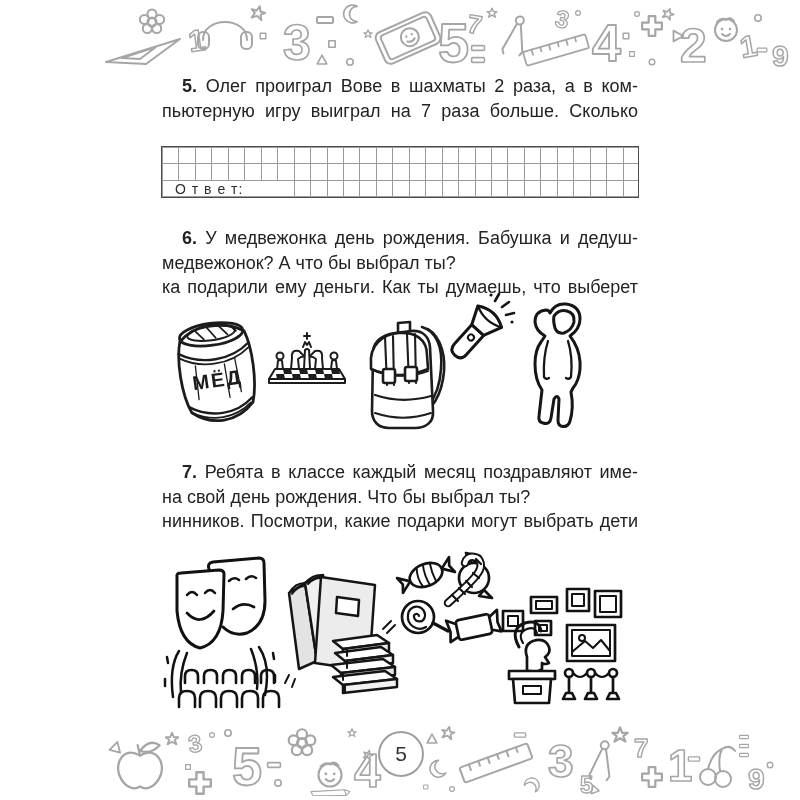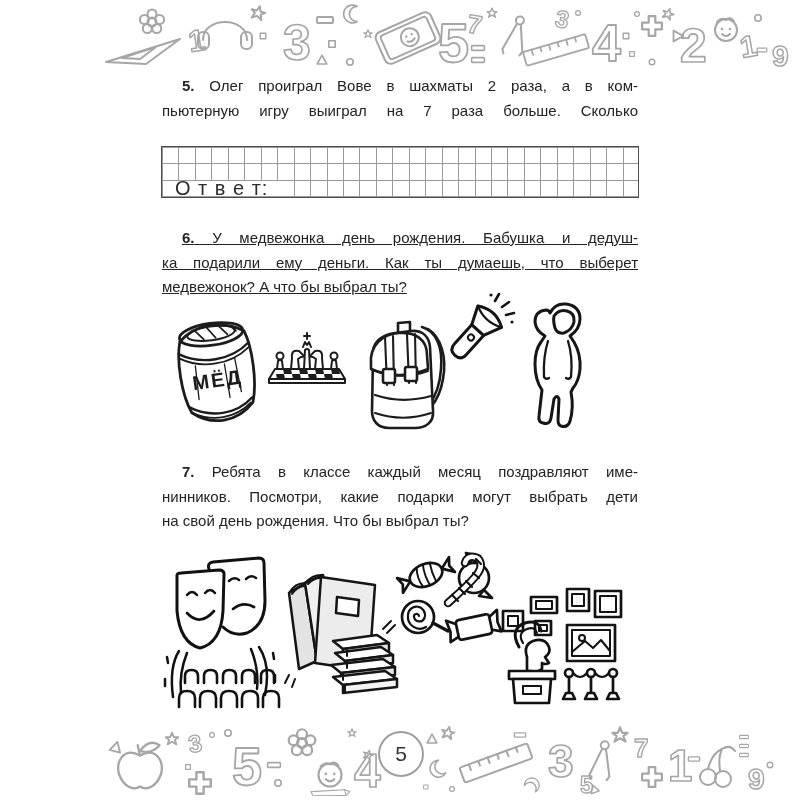--- a/index.html
+++ b/index.html
@@ -2,37 +2,37 @@
 <html><head>
 <meta charset="utf-8">
 <style>
   html,body { margin:0; padding:0; background:#e9e9e9; }
   .page {
     position:relative; width:800px; height:800px; background:#ffffff;
     font-family:"Liberation Sans", sans-serif; overflow:hidden; margin:0 auto;
   }
   
   .problem { position:absolute; left:162px; width:476px; color:#232323;
-             font-size:15px; line-height:24.5px; }
+             font-size:18px; line-height:24.5px; }
   .pline  { text-align:justify; text-align-last:justify; }
   .pline.first { text-indent:20px; }
   .pline.last  { text-align:justify; text-align-last:left; }
   .pnum { font-weight:bold; }
   
   .agrid {
     position:absolute; left:161px; top:146px; width:478px; height:52px;
     box-sizing:border-box; border:1.6px solid #4d4d4d; background:#fff;
     background-image:
       repeating-linear-gradient(to right,  #9b9b9b 0 1px, transparent 1px 16.45px),
       repeating-linear-gradient(to bottom, #9b9b9b 0 1px, transparent 1px 16.3px);
   }
   .aoverlay {
     position:absolute; left:1px; bottom:1px; height:15px; width:108px;
     background:#fff; display:flex; align-items:center; padding-left:12px;
-    font-size:20px; color:#2d2d2d; letter-spacing:1px;
+    font-size:14px; color:#2d2d2d; letter-spacing:1px;
   }
   
   .ill { position:absolute; }
   .ill svg { display:block; width:100%; height:100%; }
   
   .tborder { position:absolute; top:0; left:0; }
   .bborder { position:absolute; bottom:0; left:0; }
   .doodle-svg text { font-family:"Liberation Sans", sans-serif; font-weight:bold; }
   
   .pagenum {
@@ -166,24 +166,24 @@
 
   <div class="problem" style="top:74px;">
     <div class="pline first"><span class="pnum">5.</span> <span>Олег проиграл Вове в шахматы 2 раза, а в ком-</span></div>
     <div class="pline"><span>пьютерную игру выиграл на 7 раза больше. Сколько</span></div>
   </div>
 
   <div class="agrid">
     <div class="aoverlay">О т в е т:</div>
   </div>
 
-  <div class="problem" style="top:226px;text-decoration:underline;">
+  <div class="problem" style="top:226px;">
     <div class="pline first"><span class="pnum">6.</span> <span>У медвежонка день рождения. Бабушка и дедуш-</span></div>
+    <div class="pline last"><span>медвежонок? А что бы выбрал ты?</span></div>
     <div class="pline"><span>ка подарили ему деньги. Как ты думаешь, что выберет</span></div>
-    <div class="pline last"><span>медвежонок? А что бы выбрал ты?</span></div>
   </div>
 
   <div class="ill" style="left:168px; top:303px; width:96px; height:130px;">
     <svg viewBox="0 0 96 130">
       <g transform="rotate(-8 48 66)" stroke="#1c1c1c" stroke-width="2.8" fill="none" stroke-linecap="round" stroke-linejoin="round">
         <path d="M16 34 C10 52 10 86 18 106 C36 122 62 122 80 104 C87 84 87 50 81 32 C60 18 34 18 16 34 Z" fill="#ffffff"></path>
         <ellipse cx="48" cy="31" rx="32" ry="11"></ellipse>
         <ellipse cx="48" cy="30" rx="24" ry="7" stroke-width="2"></ellipse>
         <path d="M32 25 L40 35 M44 23 L52 35 M56 23 L64 33 M68 25 L73 31" stroke-width="1.8"></path>
         <path d="M13 46 C34 60 64 60 84 44" stroke-width="2.4"></path>
@@ -266,22 +266,22 @@
         <path d="M45 16 Q50 6 61 7 Q75 9 75 22 Q75 32 65 39 L69 45 Q76 57 75 72 Q74 84 68 91 L66 95 Q69 111 65 124 Q63 131 56 129 Q53 128 53 123 L54 102 Q52 97 49 102 L46 121 Q45 128 38 126 Q33 125 34 119 L37 93 Q30 83 30 67 Q30 53 36 45 L40 39 Q31 34 30 25 Q30 14 41 13 Q44 13 45 16 Z"></path>
         <path d="M49 19 Q54 12 62 14 Q70 16 69 25 Q67 33 59 36 Q52 37 50 31 Q48 24 49 19 Z"></path>
         <path d="M43 44 Q38 60 39 80 Q41 83 44 81" fill="none" stroke-width="2.3"></path>
         <path d="M63 44 Q68 60 66 80 Q64 83 61 81" fill="none" stroke-width="2.3"></path>
       </g>
     </svg>
   </div>
 
   <div class="problem" style="top:460px;">
     <div class="pline first"><span class="pnum">7.</span> <span>Ребята в классе каждый месяц поздравляют име-</span></div>
+    <div class="pline last"><span>на свой день рождения. Что бы выбрал ты?</span></div>
     <div class="pline"><span>нинников. Посмотри, какие подарки могут выбрать дети</span></div>
-    <div class="pline last"><span>на свой день рождения. Что бы выбрал ты?</span></div>
   </div>
 
   <div class="ill" style="left:163px; top:549px; width:118px; height:164px;">
     <svg viewBox="0 0 118 164">
       <g stroke="#111" stroke-width="3" fill="none" stroke-linecap="round" stroke-linejoin="round">
         <path d="M46 20 Q44 14 50 13 L96 9 Q101 9 101 14 L102 52 Q102 76 84 84 Q70 88 60 78" fill="#fff"></path>
         <path d="M66 32 Q71 27 76 31 M83 30 Q88 25 93 29" stroke-width="2.5"></path>
         <path d="M70 60 Q80 52 91 58" stroke-width="2.7"></path>
         <path d="M14 28 Q13 24 18 24 L56 21 Q61 21 61 25 L60 62 Q58 94 37 99 Q17 94 14 62 Z" fill="#fff"></path>
         <path d="M24 46 Q29 40 34 46 M42 44 Q47 38 52 44" stroke-width="2.5"></path>

